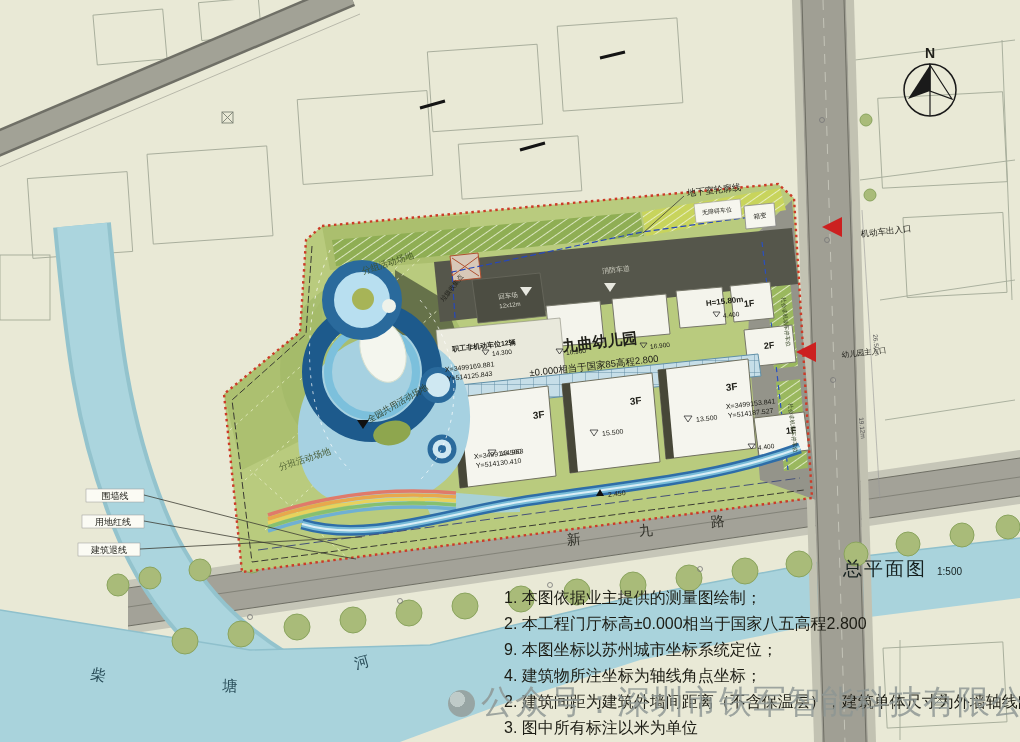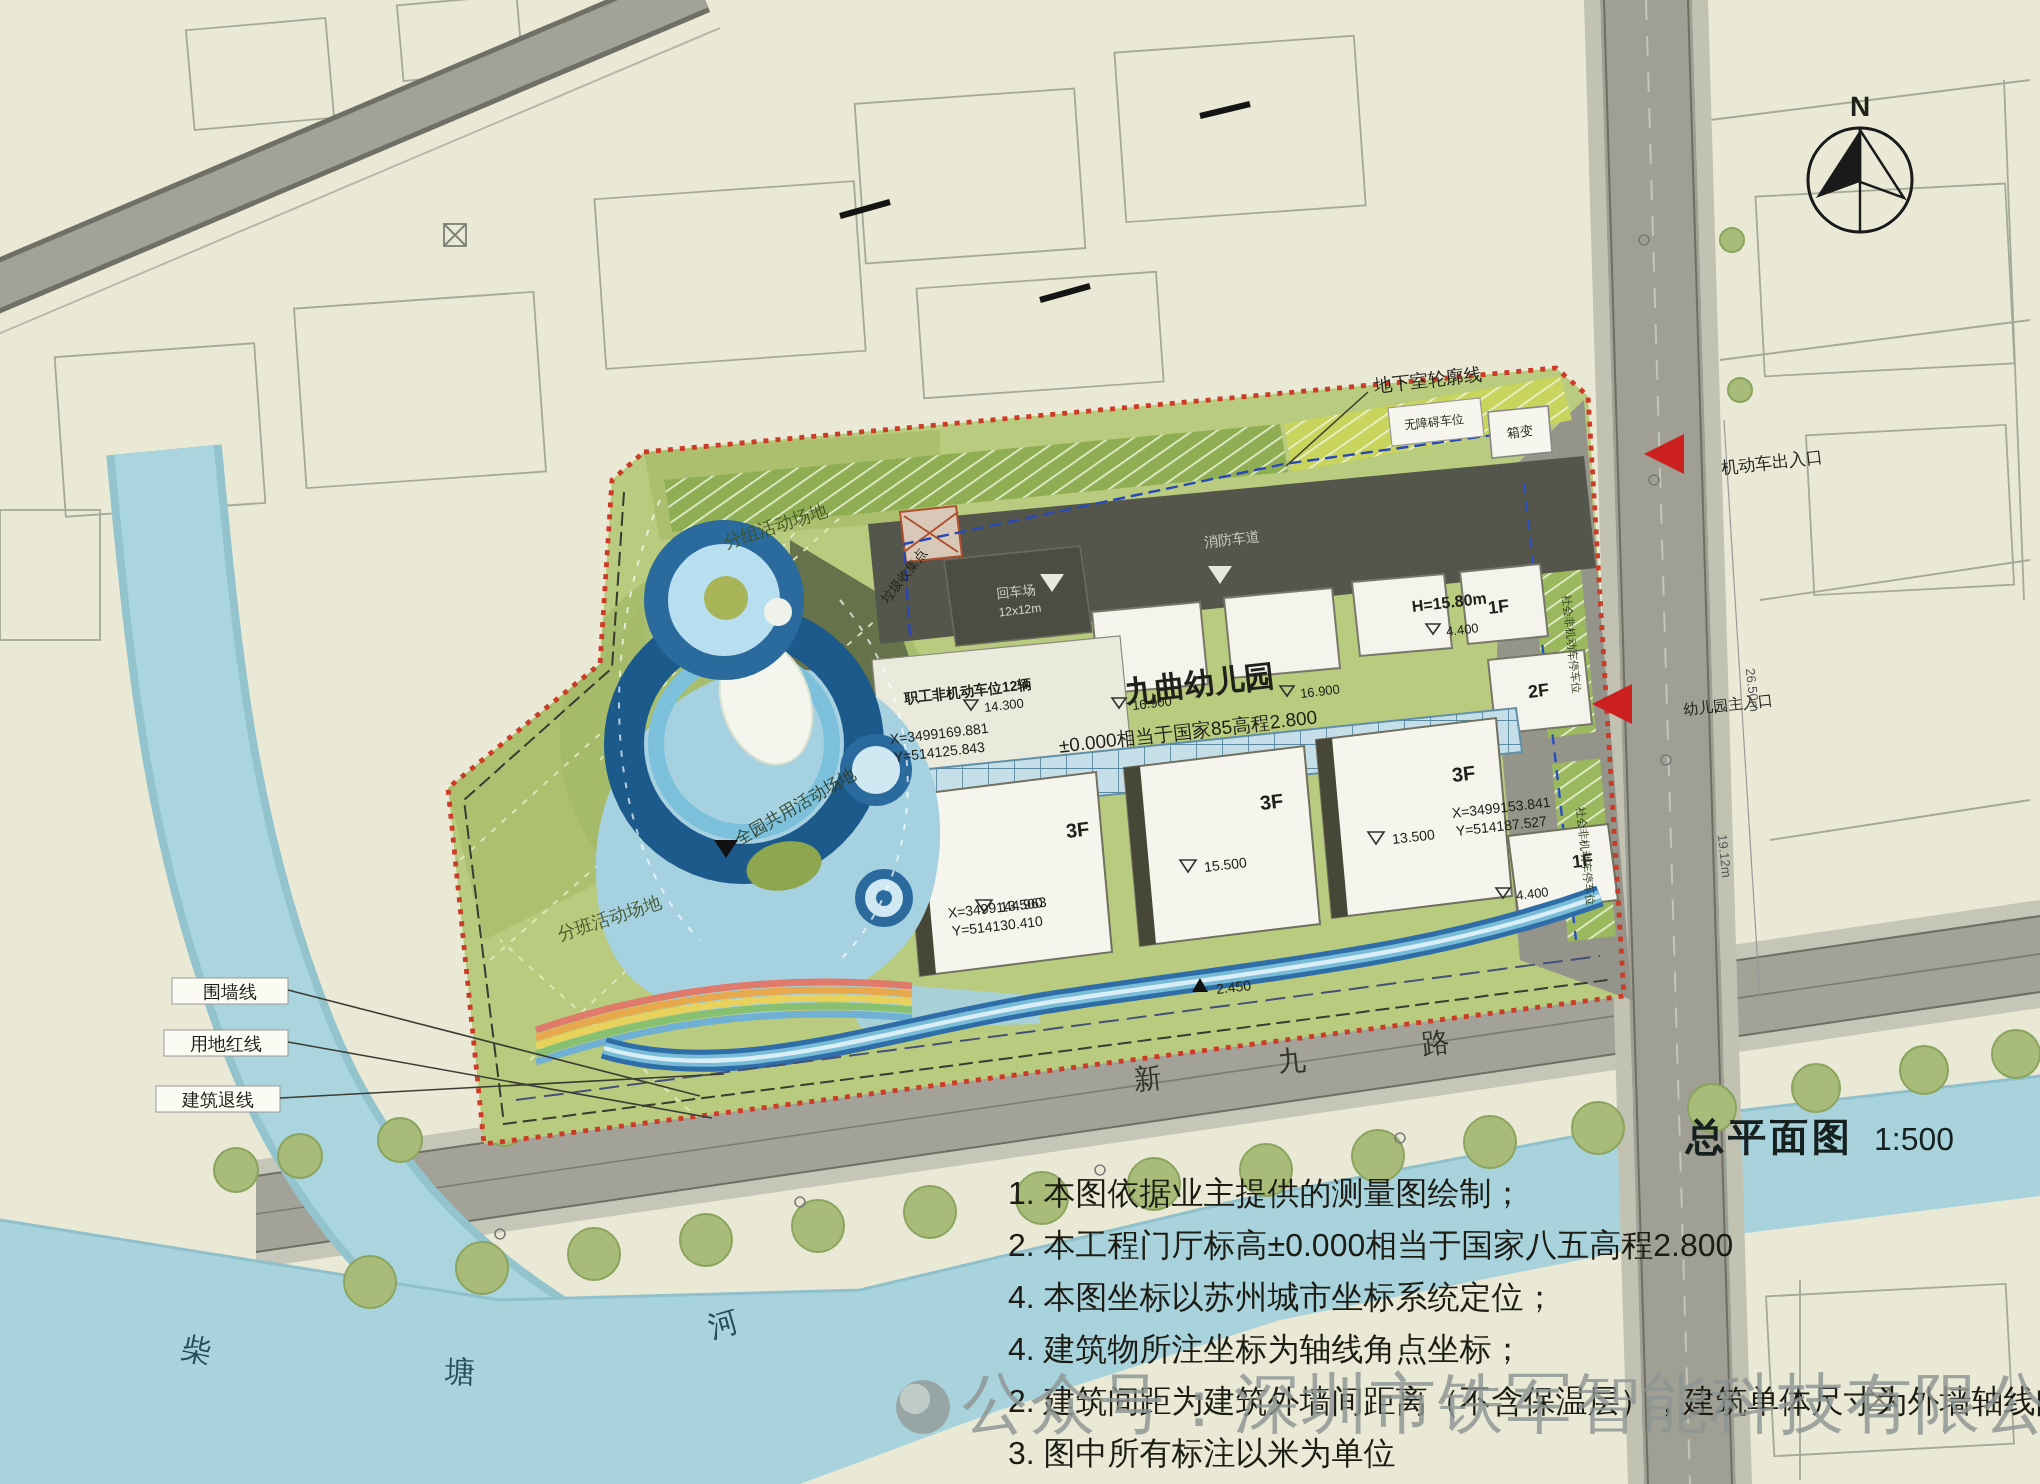--- a/index.html
+++ b/index.html
@@ -1,22 +1,22 @@
 <!DOCTYPE html>
 <html><head>
 <meta charset="utf-8">
 <style>
   html,body{margin:0;padding:0;background:#d8d8c8;}
   .stage{position:relative;width:1020px;height:742px;overflow:hidden;background:#e9e9d6;
          font-family:"Liberation Sans","DejaVu Sans",sans-serif;}
   .stage svg{position:absolute;left:0;top:0;}
   .t{font-family:"Liberation Sans","DejaVu Sans",sans-serif;fill:#20201a;}
   .titleblock{position:absolute;left:843px;top:556px;color:#15201f;white-space:nowrap;}
-  .titleblock .tb-title{font-size:19px;font-weight:700;letter-spacing:2px;text-align:center;}
-  .titleblock .tb-scale{font-size:16px;margin-left:10px;font-weight:400;}
+  .titleblock .tb-title{font-size:19px;font-weight:400;letter-spacing:2px;text-align:center;}
+  .titleblock .tb-scale{font-size:10px;margin-left:10px;font-weight:400;}
   .notes{position:absolute;left:504px;top:585px;width:515px;color:#1c1c14;font-size:16px;line-height:26px;}
   .notes div{white-space:nowrap;}
   .watermark{position:absolute;left:448px;top:680px;width:575px;white-space:nowrap;
              color:#8d9693;opacity:.82;font-size:33px;letter-spacing:1px;z-index:5;}
   .wm-logo{display:inline-block;width:27px;height:27px;border-radius:50%;
            background:radial-gradient(circle at 35% 35%, #c4cac6 0 30%, #949c98 31% 100%);
            margin-right:6px;vertical-align:-4px;}
 </style>
 </head>
 <body>
@@ -322,21 +322,21 @@
   </g>
 </svg>
 
   <div class="titleblock">
     <span class="tb-title">总平面图</span><span class="tb-scale">1:500</span>
   </div>
 
   <div class="notes">
     <div>1. 本图依据业主提供的测量图绘制；</div>
     <div>2. 本工程门厅标高±0.000相当于国家八五高程2.800</div>
-    <div>4. 本图坐标以苏州城市坐标系统定位；</div>
+    <div>9. 本图坐标以苏州城市坐标系统定位；</div>
     <div>4. 建筑物所注坐标为轴线角点坐标；</div>
     <div>2. 建筑间距为建筑外墙间距离（不含保温层），建筑单体尺寸为外墙轴线间距离；</div>
     <div>3. 图中所有标注以米为单位</div>
   </div>
 
   <div class="watermark">
     <span class="wm-logo"></span><span>公众号：深圳市铁军智能科技有限公司</span>
   </div>
 </div>
 

